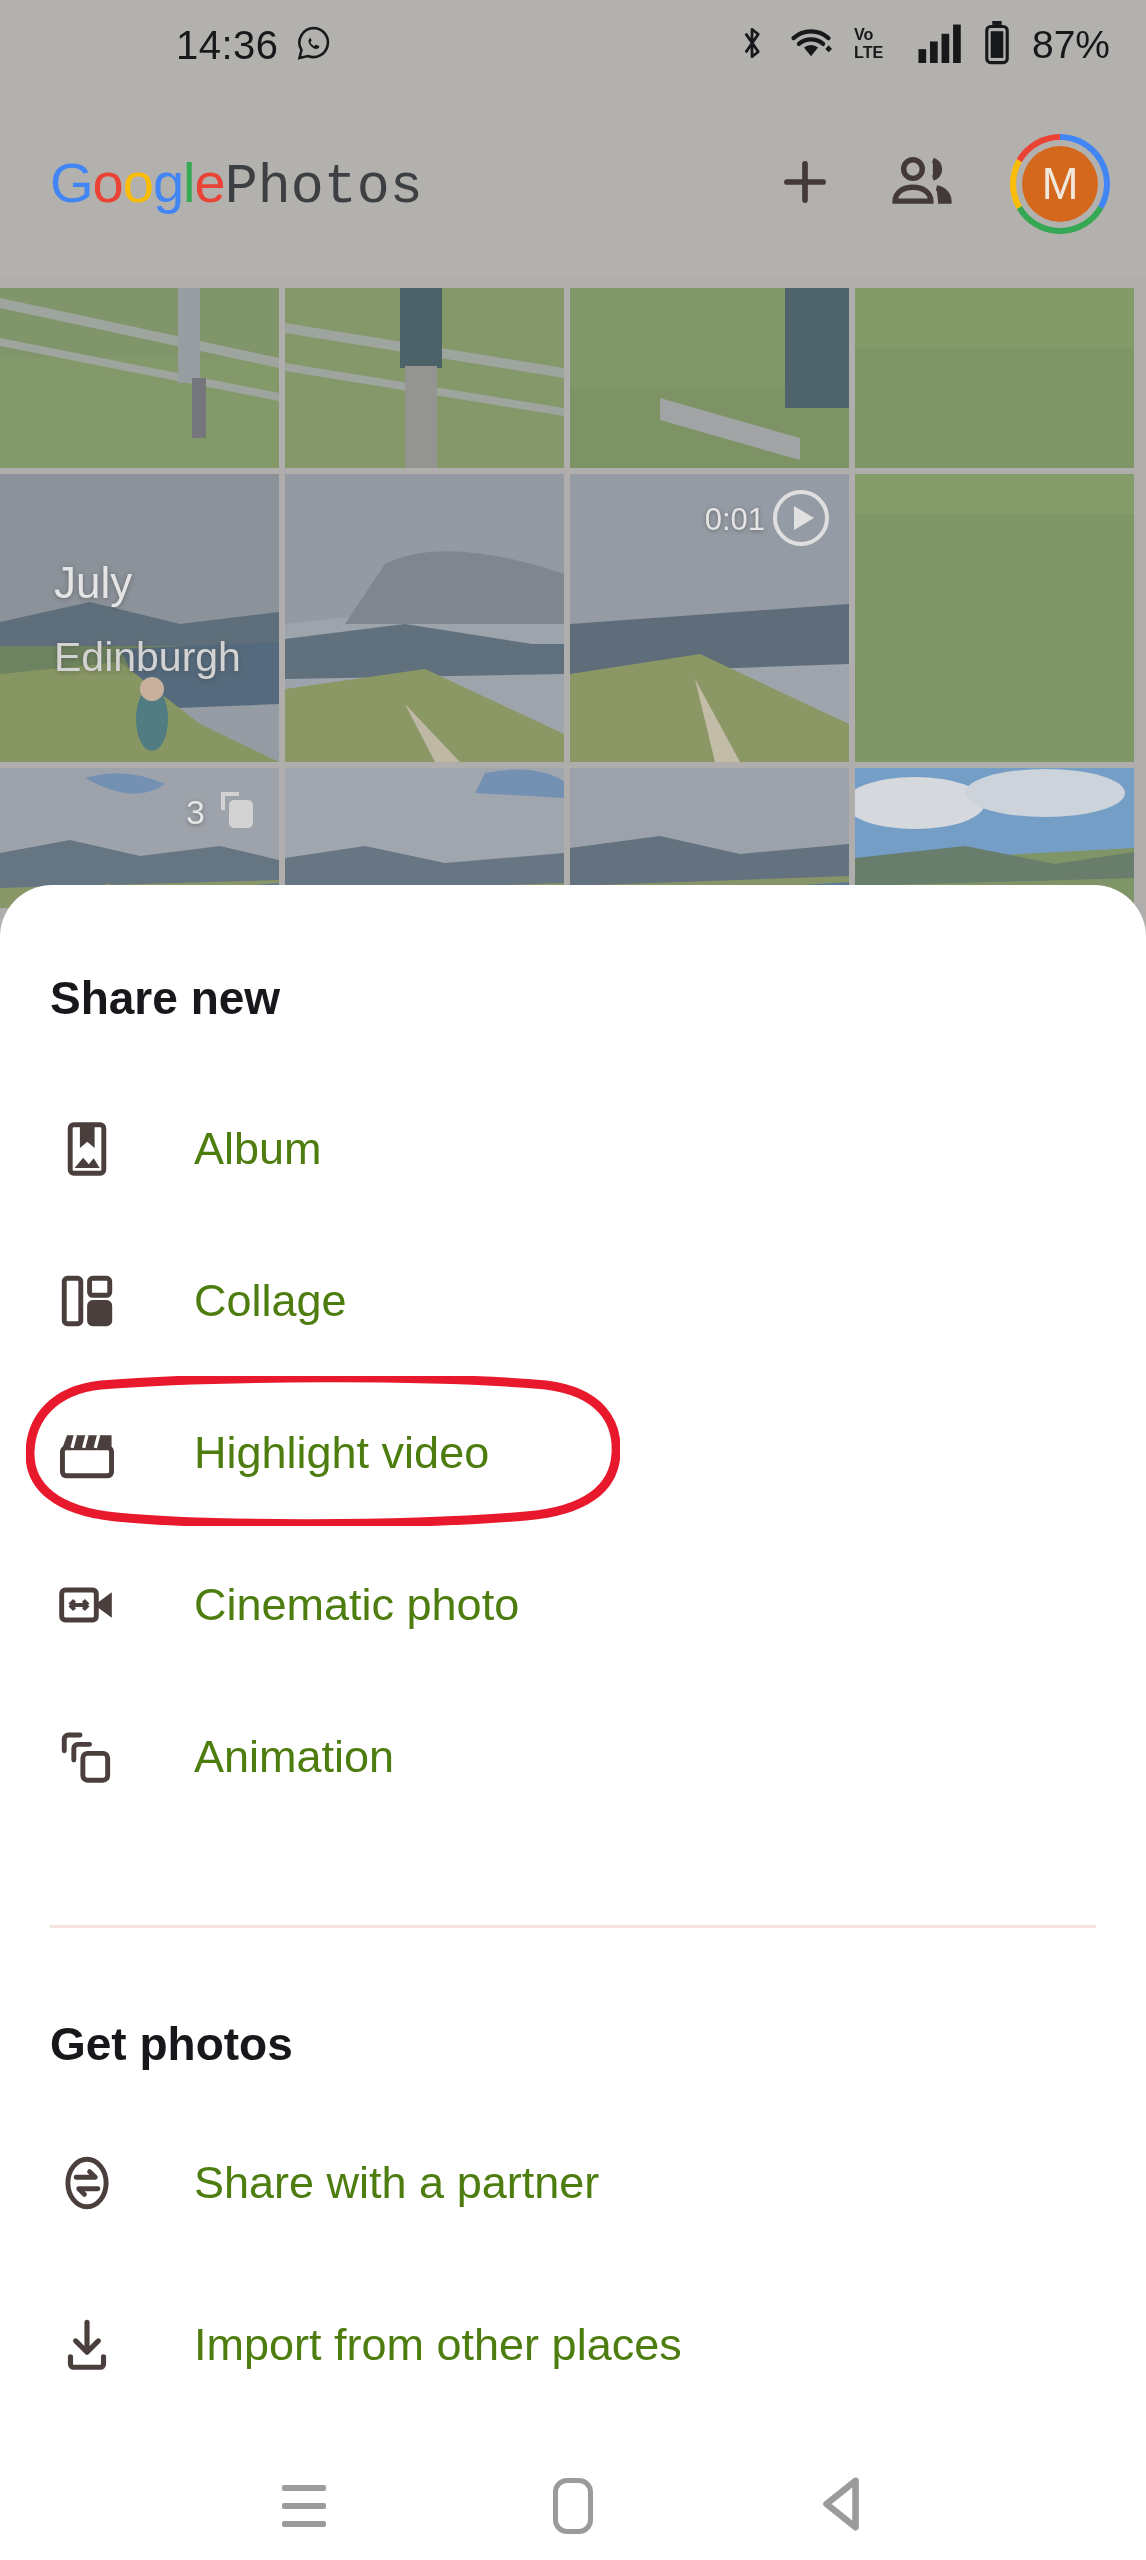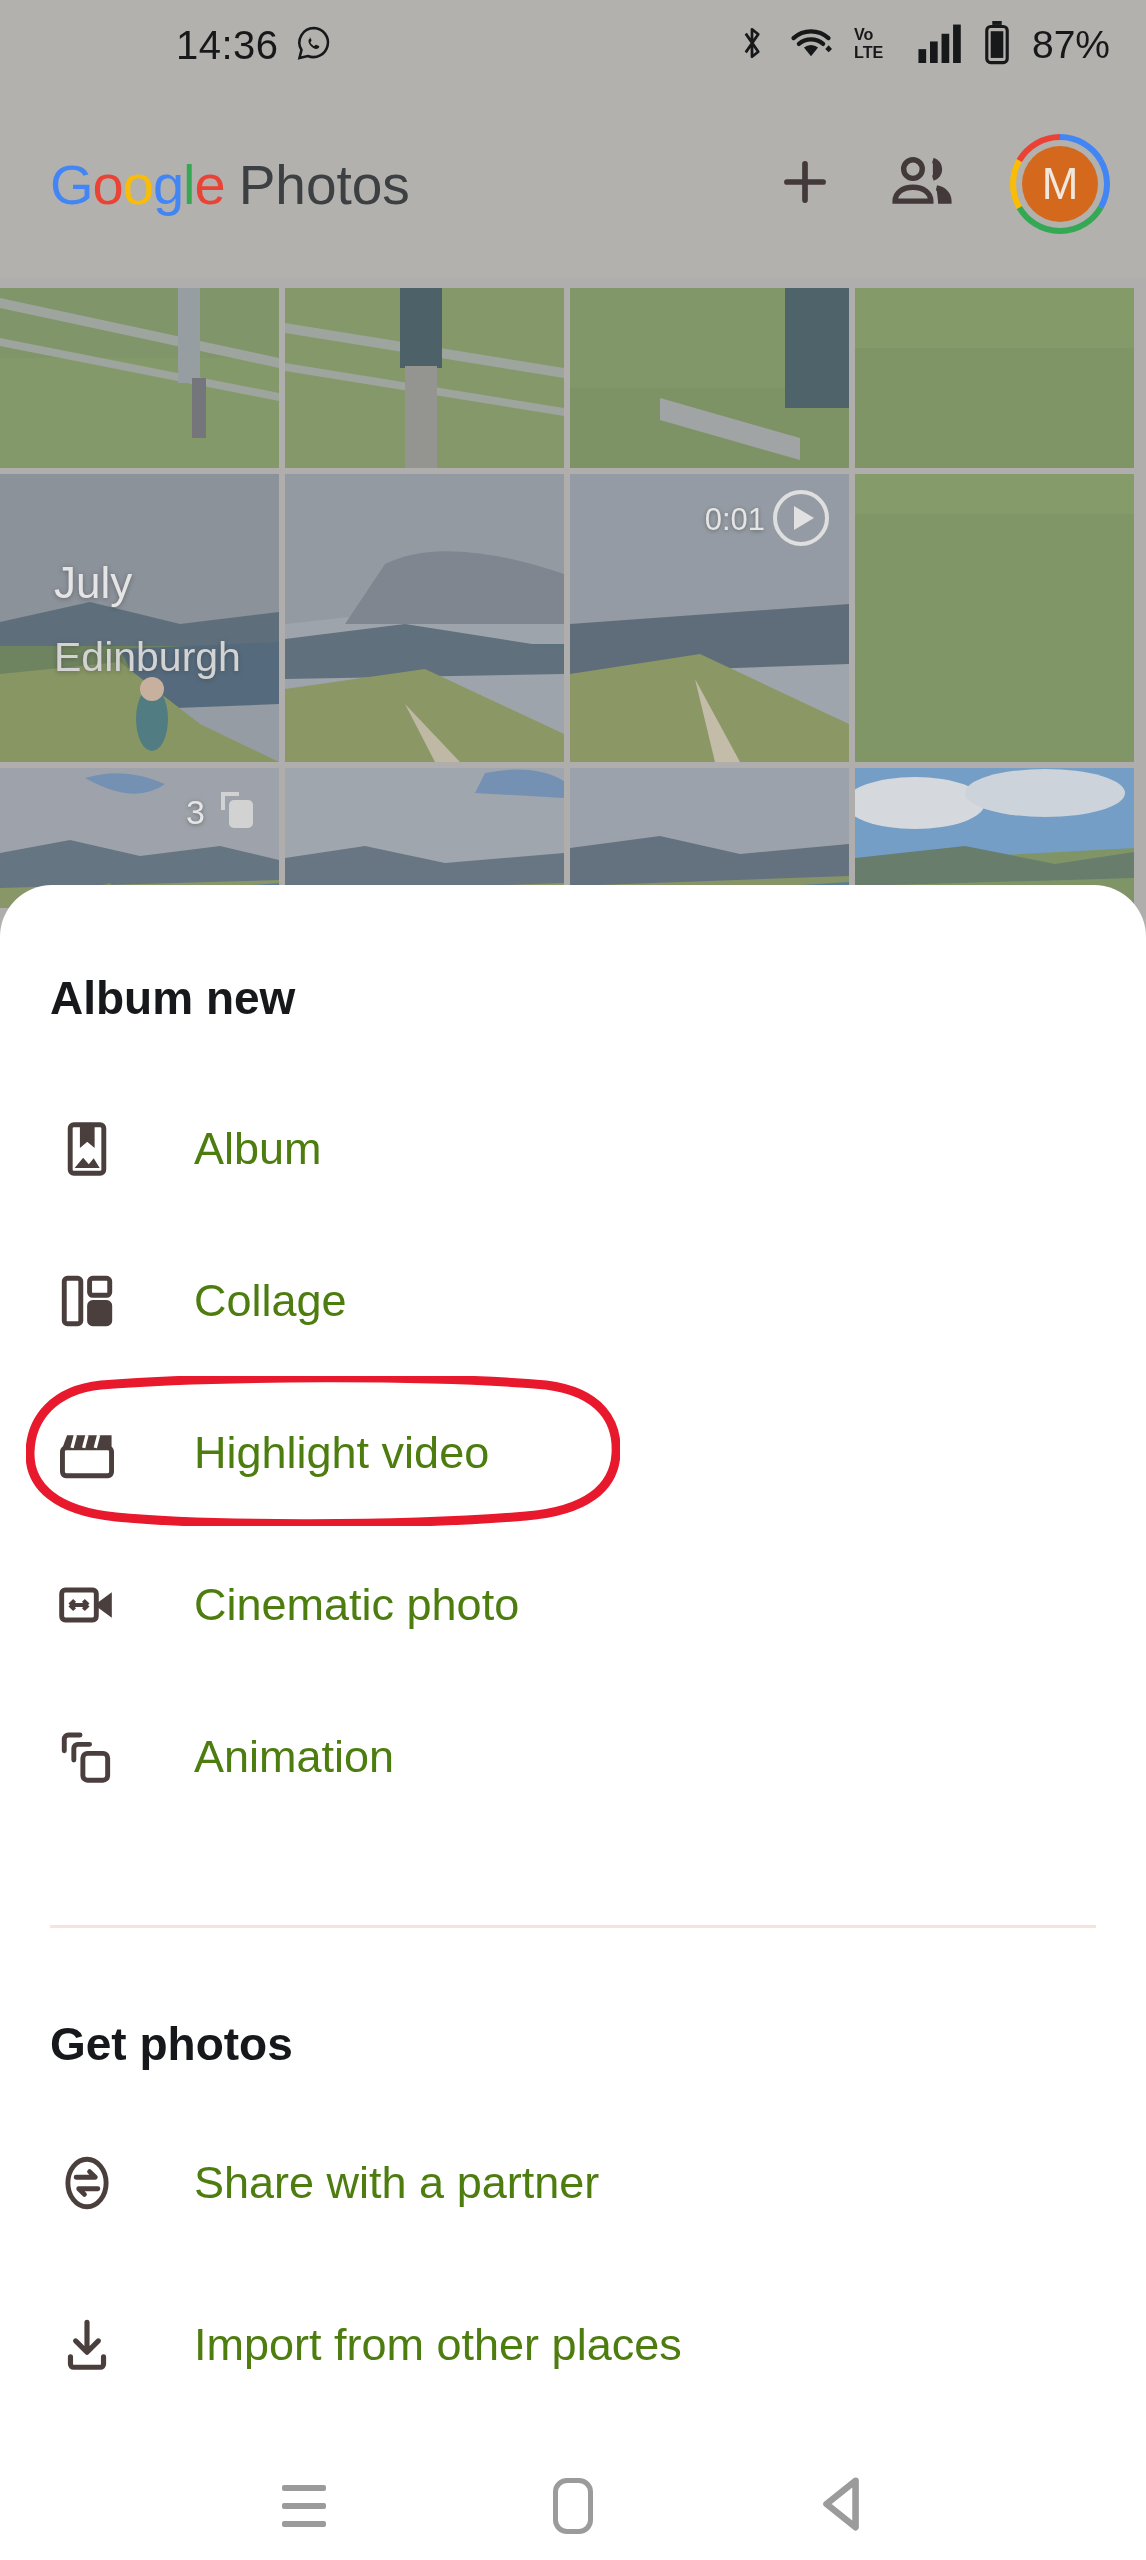--- a/index.html
+++ b/index.html
@@ -70,22 +70,21 @@
   }
   .glogo {
     font-size: 56px;
     letter-spacing: -1px;
     font-family: Liberation Sans, sans-serif;
   }
   .glogo span { font-weight: 400; }
   .photos-word {
     font-size: 55px;
     color: #3c4043;
-    margin-left: 14px;
-    font-family: Liberation Sans, sans-serif;
+    font-family: Liberation Mono, monospace;
   }
   .hdr-actions {
     position: absolute;
     right: 34px;
     display: flex;
     align-items: center;
     gap: 52px;
   }
   .avatar-ring {
     position: relative;
@@ -493,21 +492,21 @@
   <div class="scrim"></div>
 
   <div class="overflow-fab">
     <span class="dot3"></span>
       <span class="dot3"></span>
       <span class="dot3"></span>
   </div>
 
   <div class="sheet">
 
-    <div class="sheet-title" id="title-create">Album new</div>
+    <div class="sheet-title" id="title-create">Share new</div>
 
     <div class="menu-row" style="top:188px">
       <span class="menu-icon">
         <svg width="62" height="62" viewBox="0 0 24 24" fill="none" stroke="#4a3f3c" stroke-width="1.9">
           <rect x="5.5" y="2.6" width="13" height="18.8" rx="1.4"></rect>
           <path d="M10.2 2.6v7l1.9-1.6 1.9 1.6v-7" fill="#4a3f3c"></path>
           <path d="M7.2 19.4l3.3-4 2.2 2.5 1.9-2.3 2.3 3.8z" fill="#4a3f3c" stroke="none"></path>
         </svg>
       </span>
       <span class="menu-label">Album</span>

